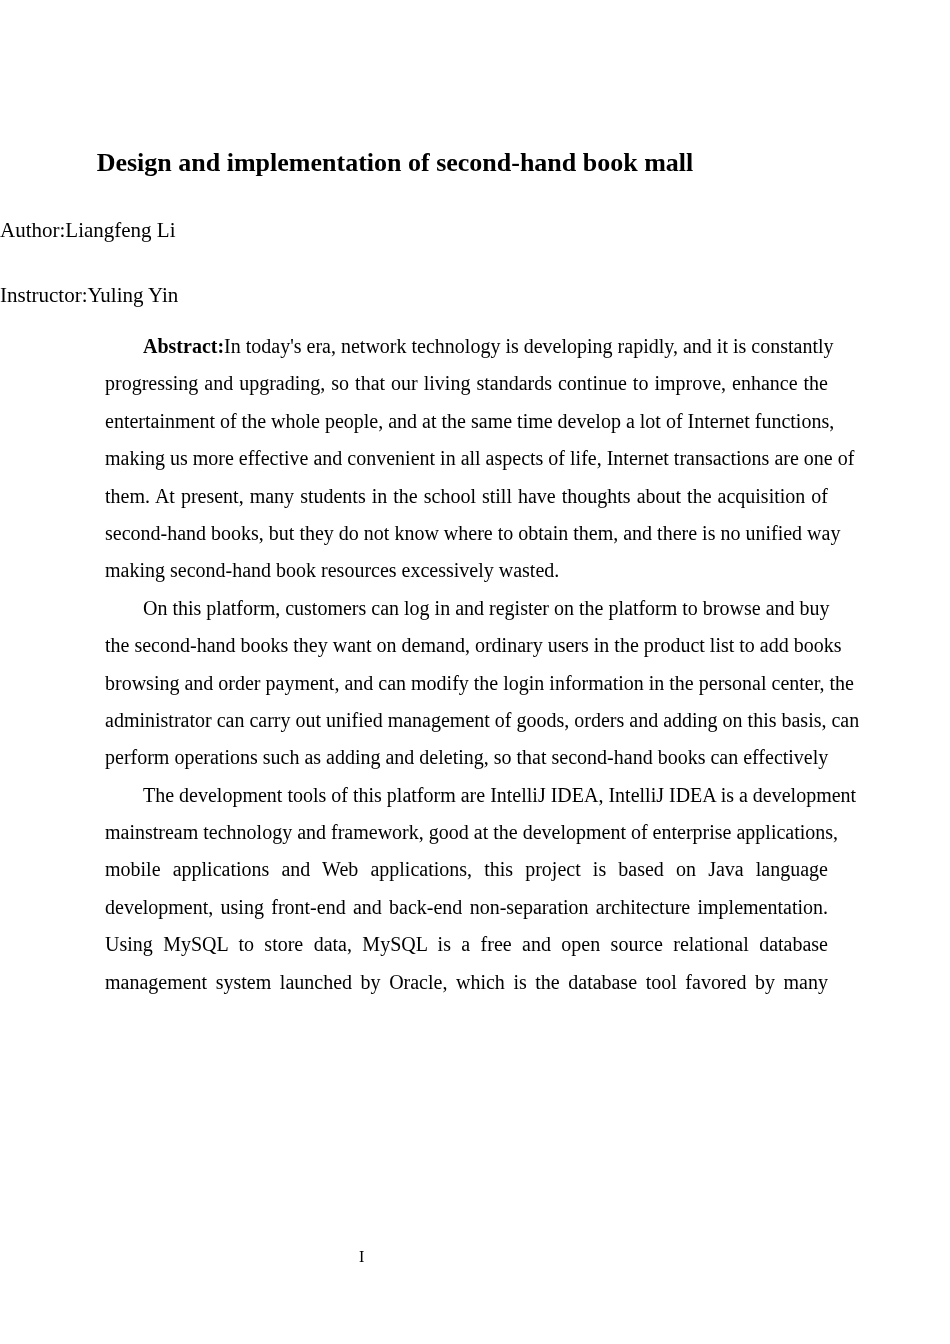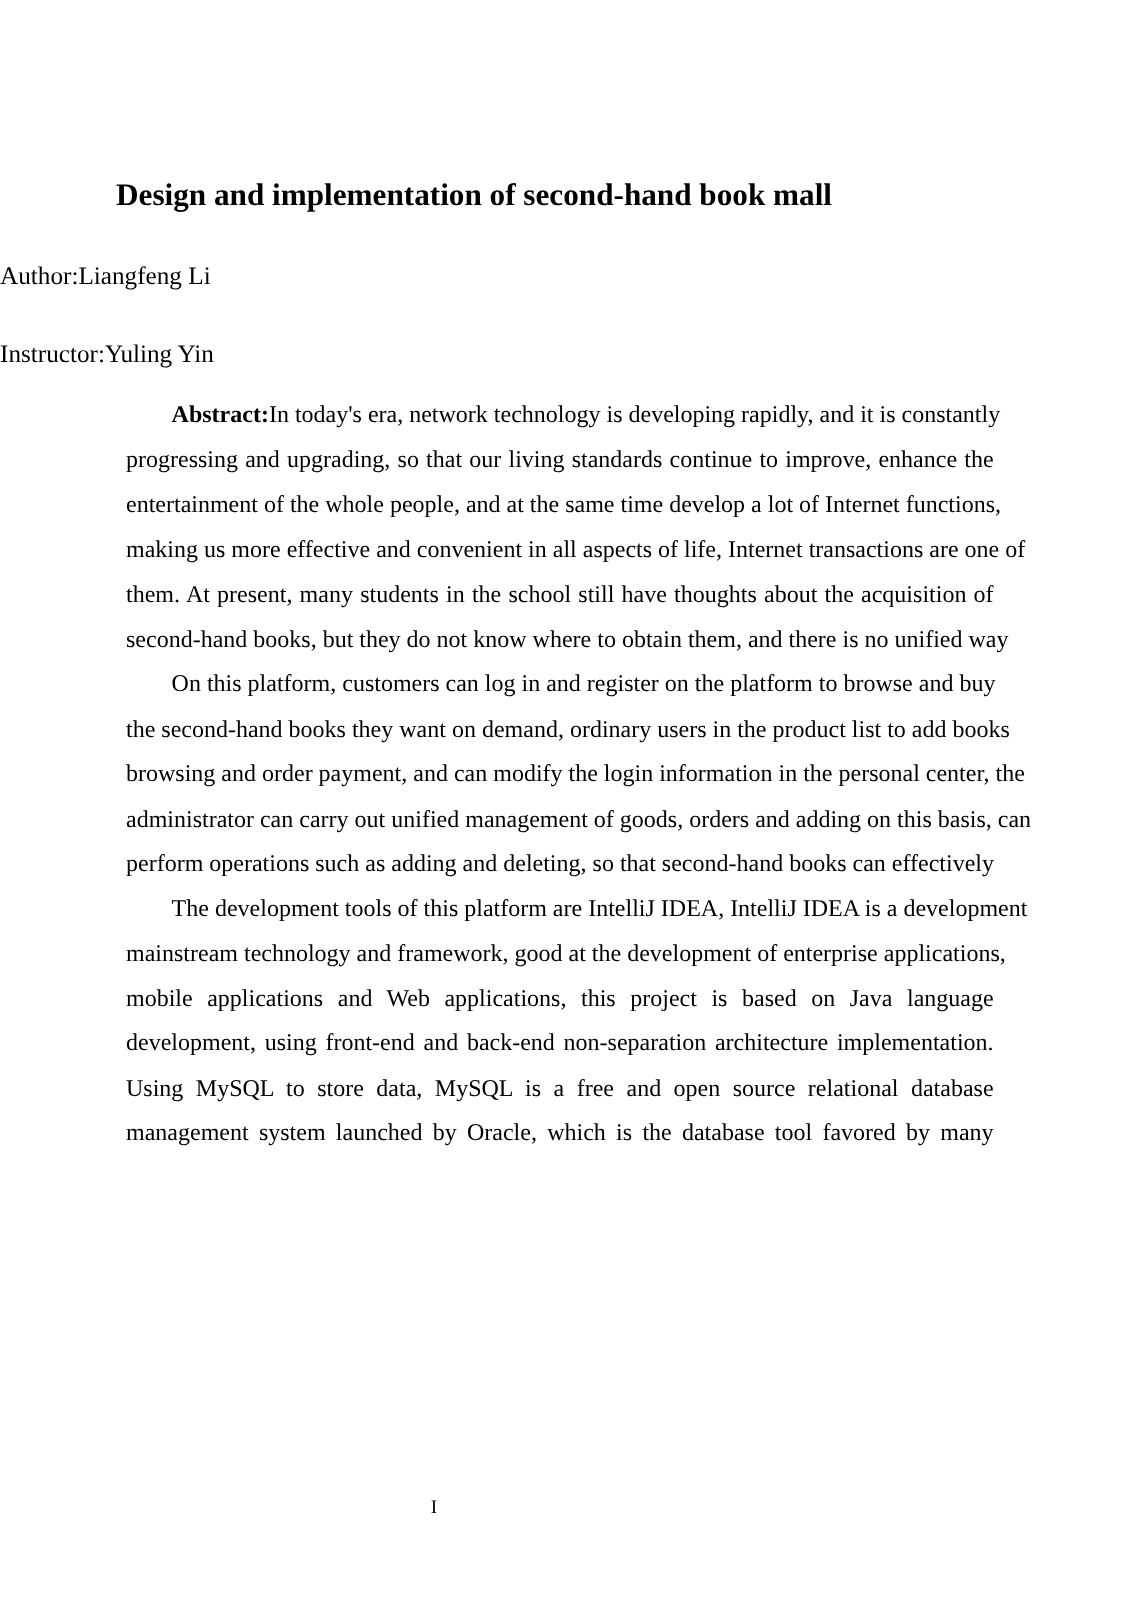--- a/index.html
+++ b/index.html
@@ -27,20 +27,21 @@
   <div class="sub instructor">Instructor:Yuling Yin</div>
 
   <div class="body">
     <div>
       <span class="line indent"><span class="lbl">Abstract:</span><span>In today's era, network technology is developing rapidly, and it is constantly</span></span>
       <span class="line">progressing and upgrading, so that our living standards continue to improve, enhance the</span>
       <span class="line">entertainment of the whole people, and at the same time develop a lot of Internet functions,</span>
       <span class="line">making us more effective and convenient in all aspects of life, Internet transactions are one of</span>
       <span class="line">them. At present, many students in the school still have thoughts about the acquisition of</span>
       <span class="line">second-hand books, but they do not know where to obtain them, and there is no unified way</span>
+      <span class="line last">making second-hand book resources excessively wasted.</span>
     </div>
     <div>
       <span class="line indent">On this platform, customers can log in and register on the platform to browse and buy</span>
       <span class="line">the second-hand books they want on demand, ordinary users in the product list to add books</span>
       <span class="line">browsing and order payment, and can modify the login information in the personal center, the</span>
       <span class="line">administrator can carry out unified management of goods, orders and adding on this basis, can</span>
       <span class="line">perform operations such as adding and deleting, so that second-hand books can effectively</span>
     </div>
     <div>
       <span class="line indent">The development tools of this platform are IntelliJ IDEA, IntelliJ IDEA is a development</span>

